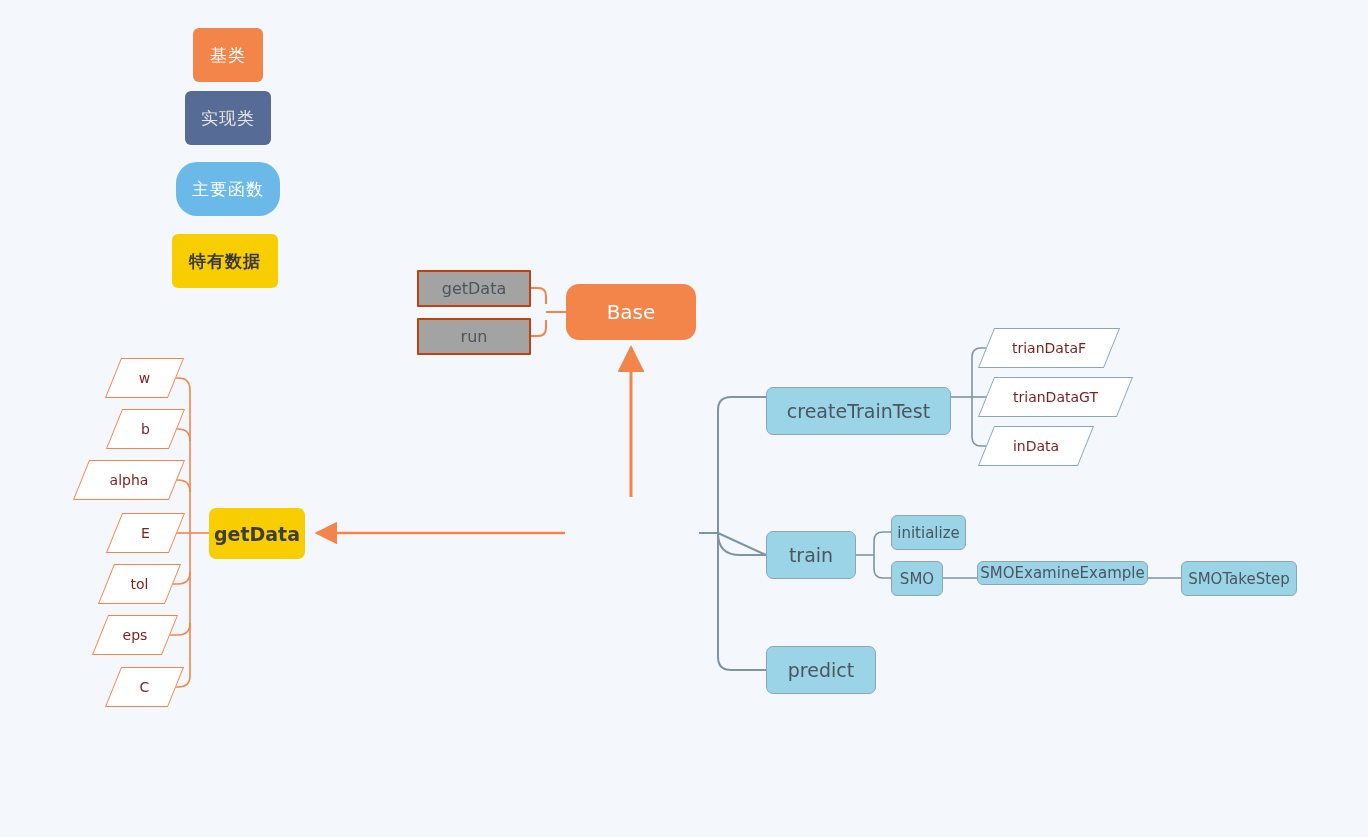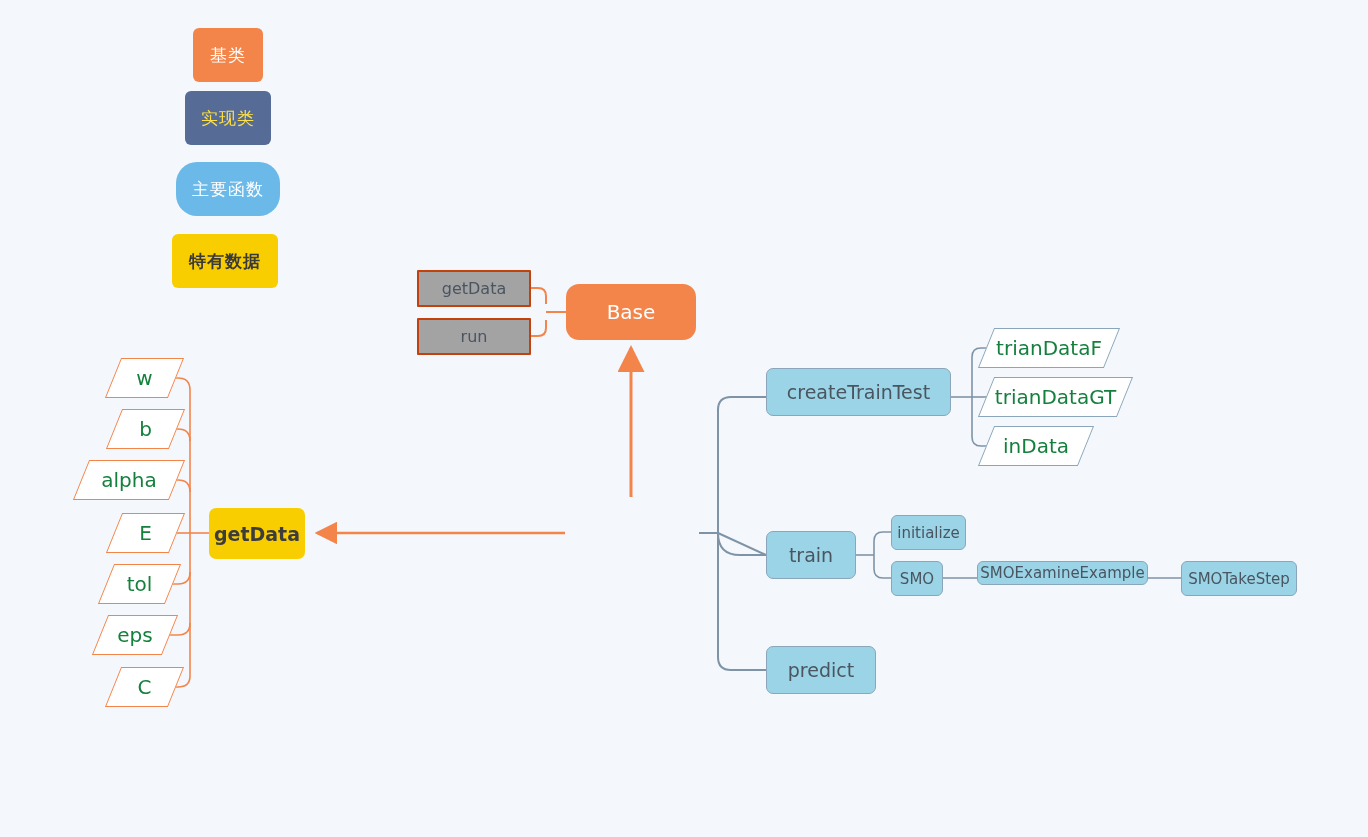--- a/index.html
+++ b/index.html
@@ -39,21 +39,21 @@
     white-space: nowrap;
   }
 
   
   .legend-box {
     border-radius: 6px;
     font-size: 17px;
     letter-spacing: 1px;
   }
   .legend-base      { background: #f3854b; color: #ffffff; }
-  .legend-impl      { background: #566c96; color: #fde047; }
+  .legend-impl      { background: #566c96; color: #e5e5e5; }
   .legend-func      { background: #6bb9e8; color: #ffffff; }
   .legend-data      { background: #f8ce00; color: #3a3a3a; font-weight: bold; }
 
   
   .n-base {
     background: #f3854b;
     color: #ffffff;
     border-radius: 7px;
     font-size: 20px;
   }
@@ -99,22 +99,22 @@
     box-sizing: border-box;
     background: #ffffff;
   }
   .para .lbl {
     position: absolute;
     left: 0; top: 0;
     width: 100%; height: 100%;
     display: flex;
     align-items: center;
     justify-content: center;
-    font-size: 20px;
-    color: #15803d;
+    font-size: 14px;
+    color: #7f1d1d;
     white-space: nowrap;
   }
   .para.gray .skew { border: 1px solid #8ba6bb; }
   .para.orange .skew { border: 1.5px solid #f3854b; }
 </style>
 </head>
 <body style="background: rgb(244, 248, 253);">
 
 <div id="canvas">
 
@@ -225,21 +225,21 @@
   <div class="para orange" style="left:100px; top:615px; width:70px; height:40px;">
     <div class="skew"></div>
     <div class="lbl">eps</div>
   </div>
 
   <div class="para orange" style="left:113px; top:667px; width:63px; height:40px;">
     <div class="skew"></div>
     <div class="lbl">C</div>
   </div>
 
-  <div class="node n-func" style="left:766px; top:368px; width:185px; height:48px;">createTrainTest</div>
+  <div class="node n-func" style="left:766px; top:387px; width:185px; height:48px;">createTrainTest</div>
 
   <div class="node n-func" style="left:766px; top:531px; width:90px; height:48px;">train</div>
 
   <div class="node n-func" style="left:766px; top:646px; width:110px; height:48px;">predict</div>
 
   <div class="para gray" style="left:986px; top:328px; width:126px; height:40px;">
     <div class="skew"></div>
     <div class="lbl">trianDataF</div>
   </div>
 

